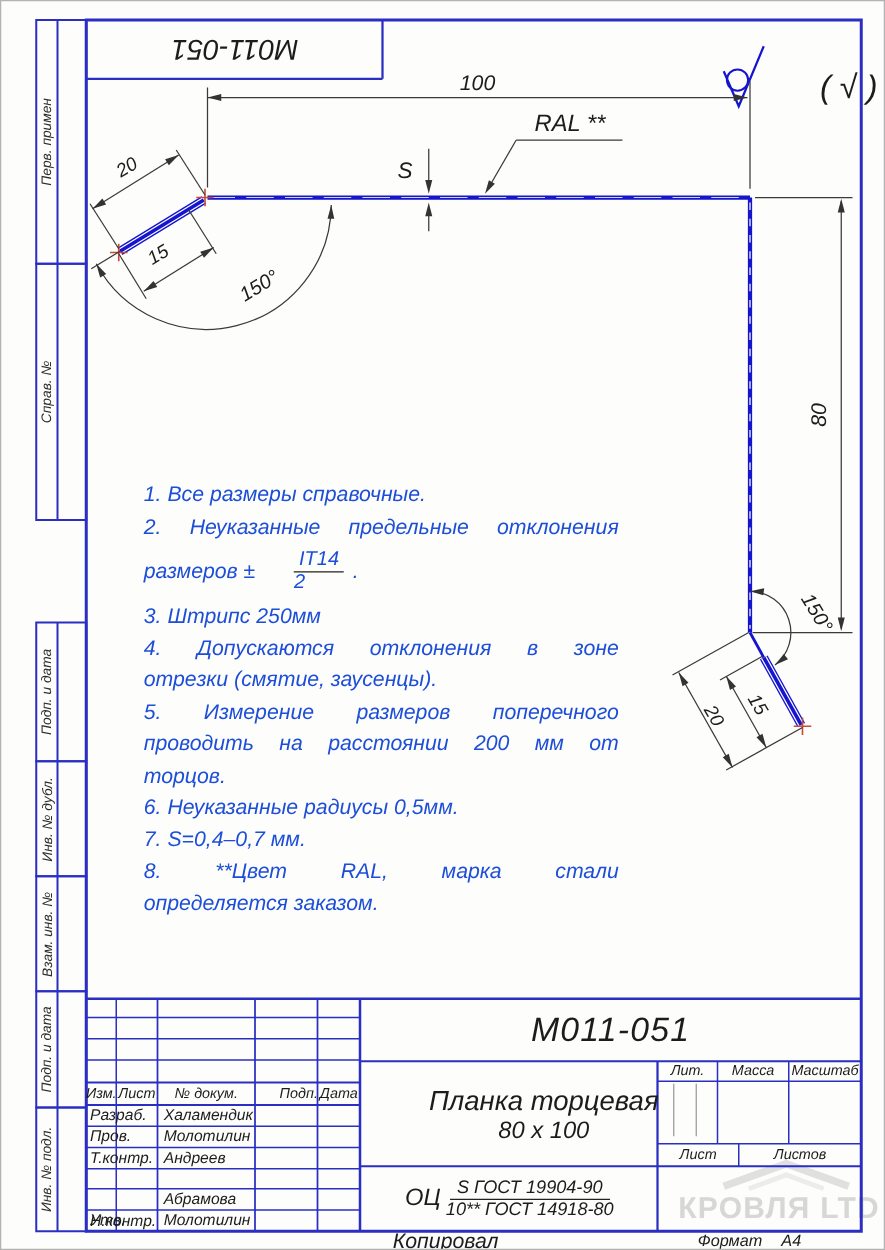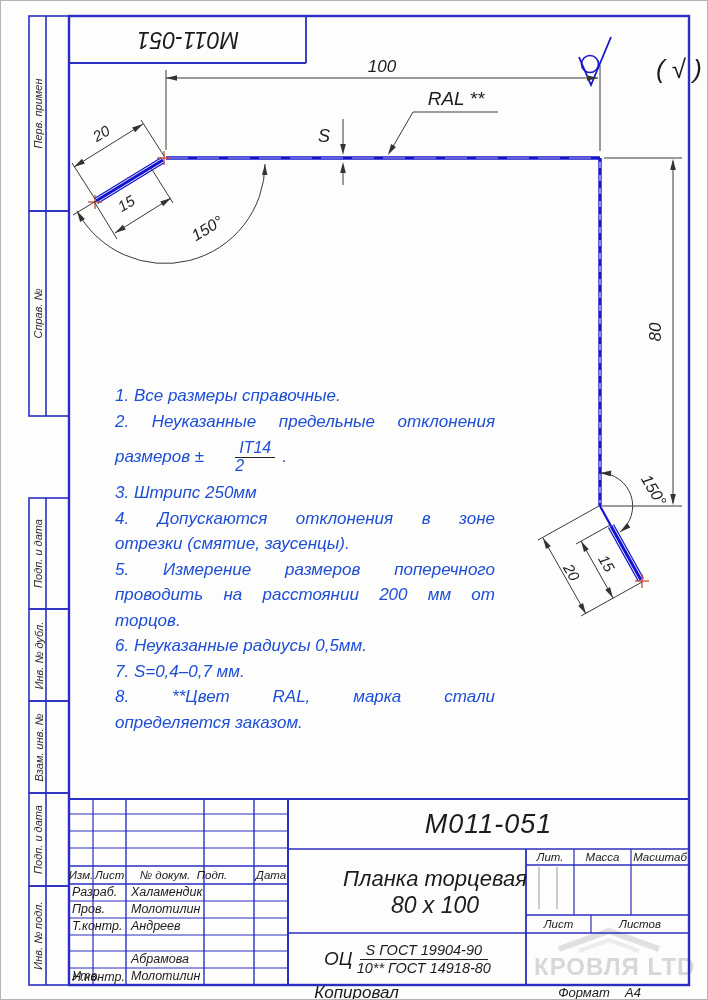--- a/index.html
+++ b/index.html
@@ -22,27 +22,27 @@
   .nl{line-height:25.5px;white-space:normal;}
   .jst{text-align:justify;text-align-last:justify;}
   .fracline{display:flex;align-items:center;height:46px;gap:7px;}
   .frac{display:inline-flex;flex-direction:column;align-items:flex-start;line-height:1.05;font-size:16px;margin-left:24px;}
   .frac .fnum{padding:0 4px;border-bottom:1.4px solid #222;}
   
   .tb-sm{font-size:11.5px;}
   .tb-row{font-size:12.5px;line-height:17px;padding-left:3px;box-sizing:border-box;}
   .docnum{font-size:27px;letter-spacing:1px;}
   .tname1{font-size:22px;}
-  .tname2{font-size:23px;}
+  .tname2{font-size:19px;}
   .material{display:flex;align-items:center;justify-content:center;gap:4px;}
   .material .pfx{font-size:19px;}
   .mfrac{display:inline-flex;flex-direction:column;align-items:center;line-height:1.15;font-size:14.5px;}
   .mfrac .fnum{padding:0 6px;border-bottom:1.3px solid #222;}
   .watermark{position:absolute;left:533px;top:926px;width:170px;height:60px;z-index:1;
-             display:flex;flex-direction:column;align-items:flex-start;}
+             display:flex;flex-direction:column;align-items:flex-end;}
   .watermark .wm-text{font-family:"Liberation Sans",sans-serif;font-weight:700;font-size:24px;
              color:#d7d7d7;letter-spacing:1px;white-space:nowrap;}
 </style>
 </head>
 <body>
 
 <div class="page">
 
   <div class="watermark">
     <svg width="150" height="26">
@@ -229,21 +229,21 @@
     <div class="nl">торцов.</div>
     <div class="nl">6.  Неуказанные радиусы 0,5мм.</div>
     <div class="nl">7.  S=0,4–0,7 мм.</div>
     <div class="nl jst">8. **Цвет RAL, марка стали</div>
     <div class="nl">определяется заказом.</div>
   </div>
 
   <div class="txt ctr tb-sm" style="left:68px;top:864px;width:24px;height:19px;">Изм.</div>
   <div class="txt ctr tb-sm" style="left:92px;top:864px;width:33px;height:19px;">Лист</div>
   <div class="txt ctr tb-sm" style="left:125px;top:864px;width:78px;height:19px;">№ докум.</div>
-  <div class="txt ctr tb-sm" style="left:193px;top:864px;width:36px;height:19px;">Подп.</div>
+  <div class="txt ctr tb-sm" style="left:220px;top:864px;width:36px;height:19px;">Подп.</div>
   <div class="txt ctr tb-sm" style="left:253px;top:864px;width:34px;height:19px;">Дата</div>
 
   <div class="txt tb-row" style="left:68px;top:883px;width:57px;height:17px;">Разраб.</div>
   <div class="txt tb-row" style="left:127px;top:883px;width:76px;height:17px;">Халамендик</div>
   <div class="txt tb-row" style="left:68px;top:900px;width:57px;height:17px;">Пров.</div>
   <div class="txt tb-row" style="left:127px;top:900px;width:76px;height:17px;">Молотилин</div>
   <div class="txt tb-row" style="left:68px;top:917px;width:57px;height:31px;">Т.контр.</div>
   <div class="txt tb-row" style="left:127px;top:917px;width:76px;height:17px;">Андреев</div>
   <div class="txt tb-row" style="left:68px;top:968px;width:57px;height:24px;">Н.контр.</div>
   <div class="txt tb-row" style="left:127px;top:950px;width:76px;height:17px;">Абрамова</div>

